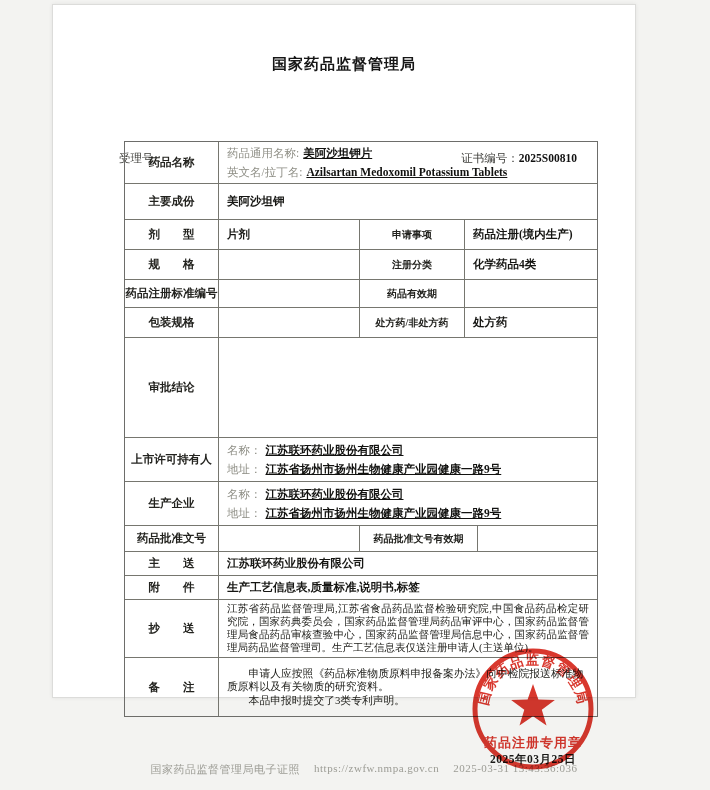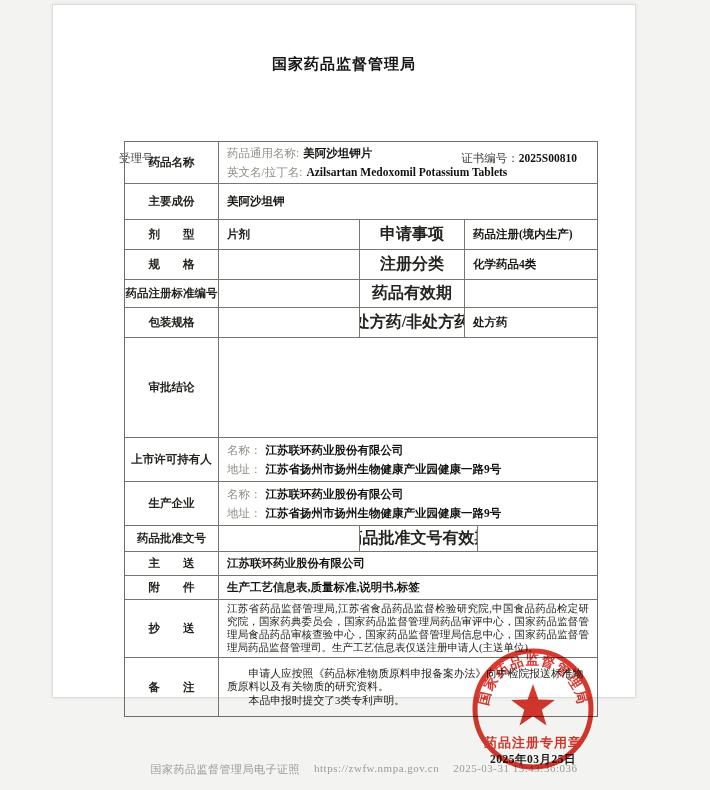--- a/index.html
+++ b/index.html
@@ -45,27 +45,27 @@
   .ccell{flex:1;display:flex;flex-direction:column;justify-content:center;
     padding:2px 8px;box-sizing:border-box;overflow:hidden;}
   .vcell{
     display:flex;align-items:center;padding:0 8px;box-sizing:border-box;
     font-weight:bold;font-size:11.5px;color:#151512;overflow:hidden;
   }
   .w141{width:141px;flex:0 0 141px;border-right:1px solid #76766f;}
   .l2cell{
     width:105px;flex:0 0 105px;border-right:1px solid #76766f;box-sizing:border-box;
     display:flex;align-items:center;justify-content:center;
-    font-weight:bold;font-size:16px;color:#23231f;white-space:nowrap;overflow:hidden;
+    font-weight:bold;font-size:10px;color:#23231f;white-space:nowrap;overflow:hidden;
   }
   .l2wide{width:118px;flex:0 0 118px;}
   .vflex{flex:1;}
   .line{line-height:19px;font-size:11.5px;white-space:nowrap;}
   .sub{color:#8e8e85;margin-right:4px;margin-top:28px;}
-  .val{font-weight:bold;color:#121210;}
+  .val{font-weight:bold;color:#121210;text-decoration:underline;}
   .cc-text{font-size:10.5px;line-height:13px;text-align:justify;color:#21211d;
     padding:2px 8px;flex:1;display:block;box-sizing:border-box;overflow:hidden;}
   .remark-cell{justify-content:center;}
   .remark-cell p{margin:0;font-size:10.8px;line-height:13.5px;text-indent:2em;color:#21211d;}
   
   .seal{position:absolute;left:415px;top:639px;width:130px;height:130px;}
   .seal-date{
     position:absolute;top:108px;left:0;width:100%;text-align:center;
     font-size:11.5px;font-weight:600;color:#1a1a18;letter-spacing:0.5px;
   }

